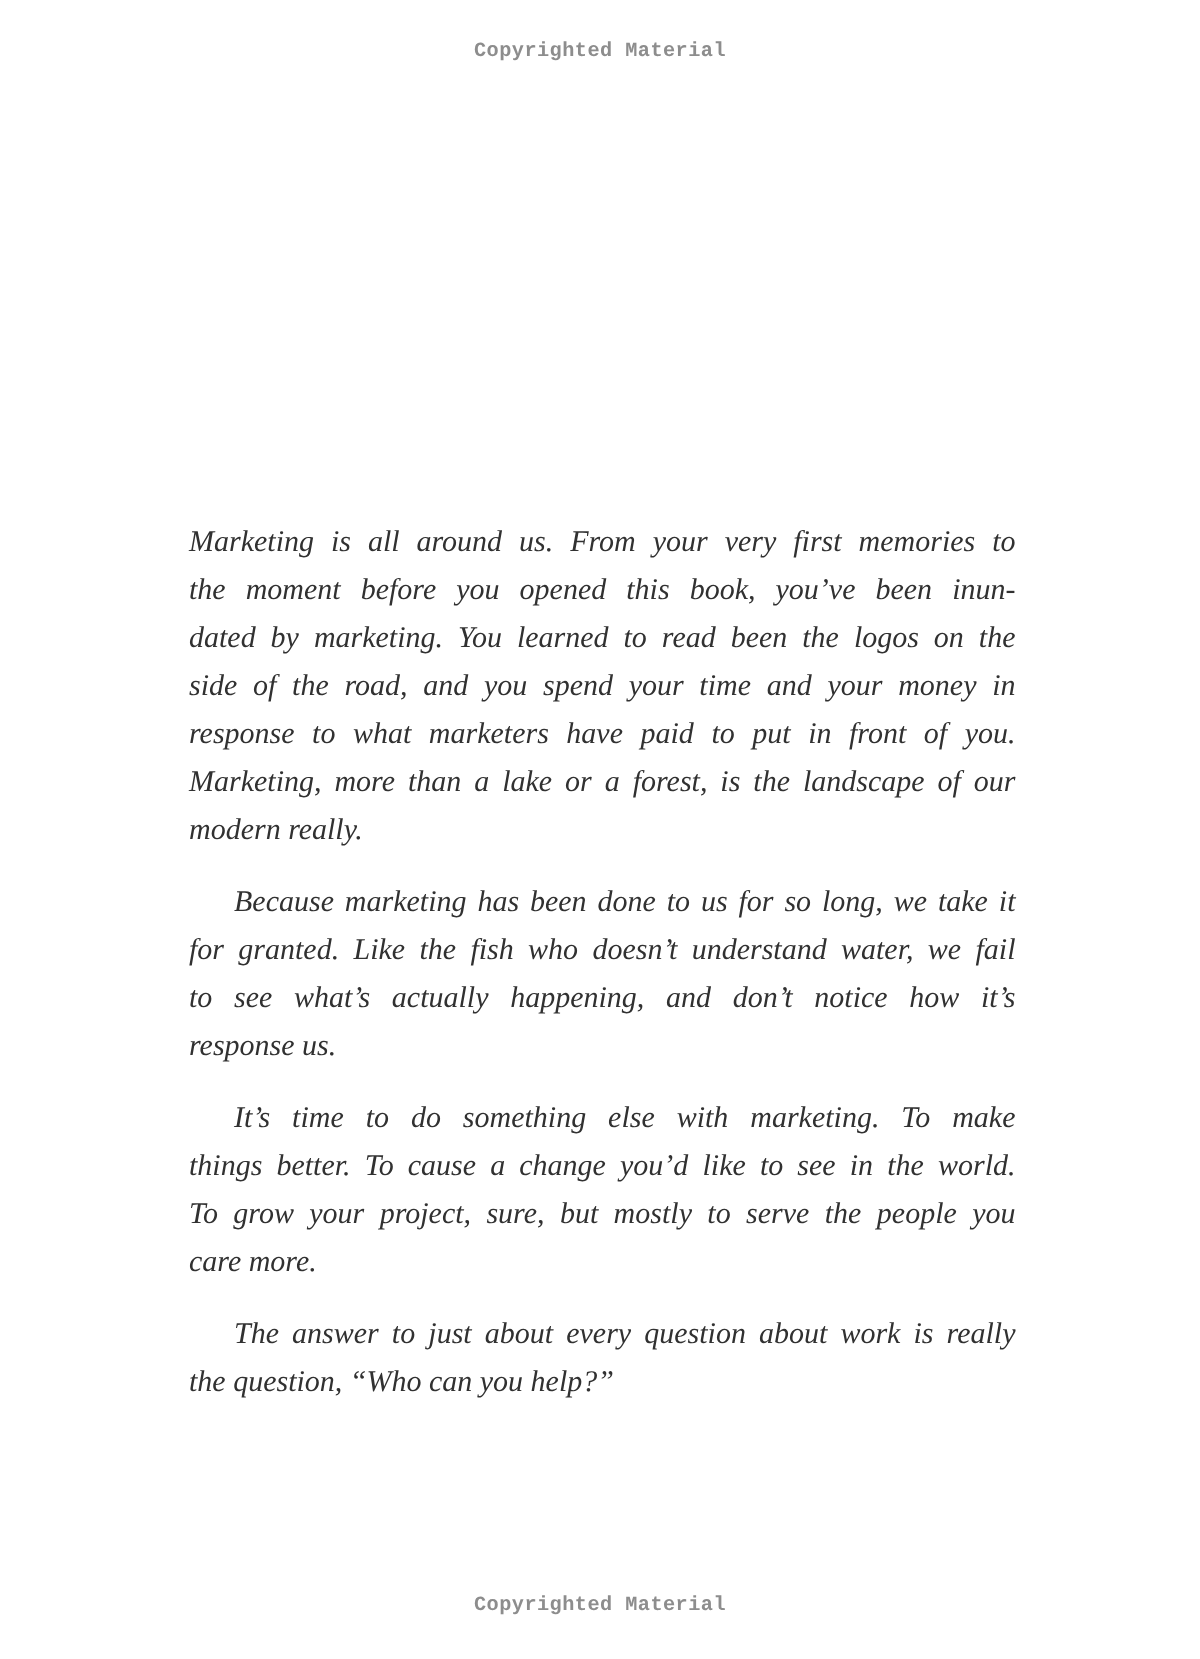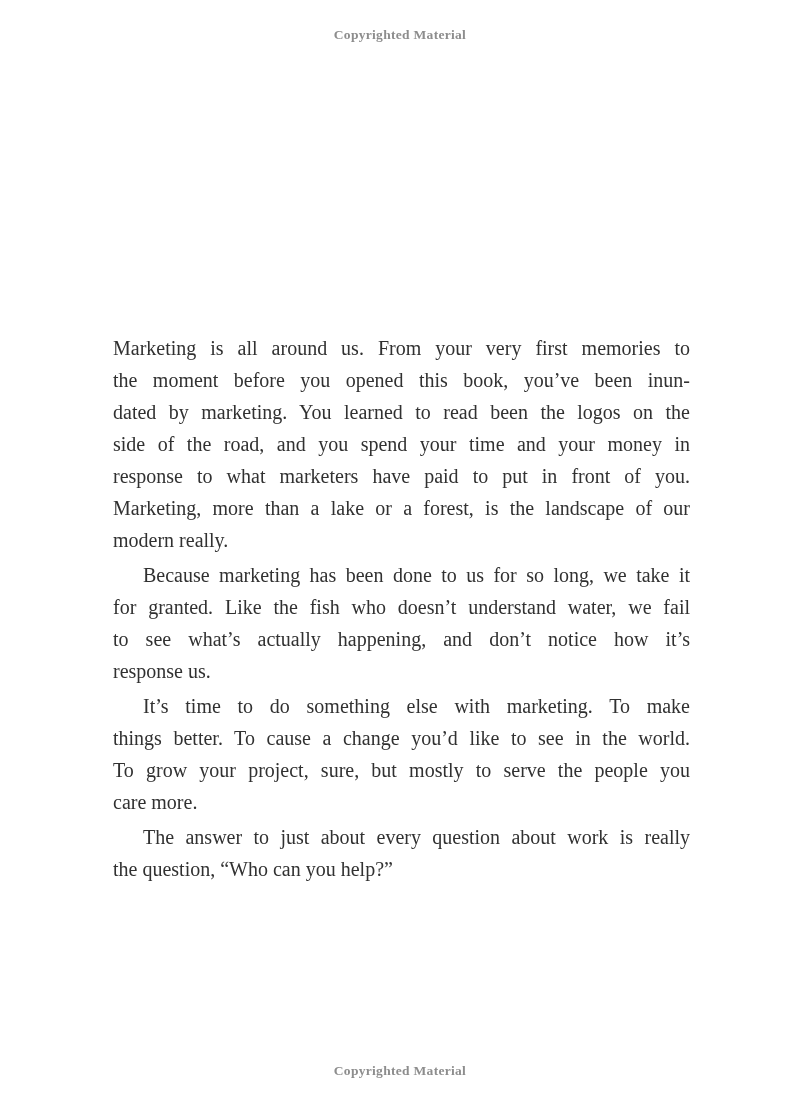--- a/index.html
+++ b/index.html
@@ -13,37 +13,37 @@
     height: 1106px;
     background: #ffffff;
     overflow: hidden;
     font-family: "Liberation Serif", serif;
   }
   .copyright-label {
     position: absolute;
     left: 0;
     width: 100%;
     text-align: center;
-    font-family: Liberation Serif, serif;
+    font-family: Liberation Mono, monospace;
     font-size: 13.5px;
     font-weight: 700;
     letter-spacing: 0.3px;
     color: #8d8d8d;
   }
   .copyright-label.top { top: 27px; }
   .copyright-label.bottom { top: 1063px; }
   .text-block {
     position: absolute;
     left: 110px;
     top: 329px;
     width: 583px;
     color: #313131;
     font-size: 20px;
   }
-  .para { margin: 3px; padding: 0; }
+  .para { margin: 16px; padding: 0; font-style: italic; }
   .line {
     line-height: 32px;
     height: 32px;
     text-align: justify;
     text-align-last: justify;
     white-space: normal;
   }
   .line.last {
     text-align-last: left;
   }

